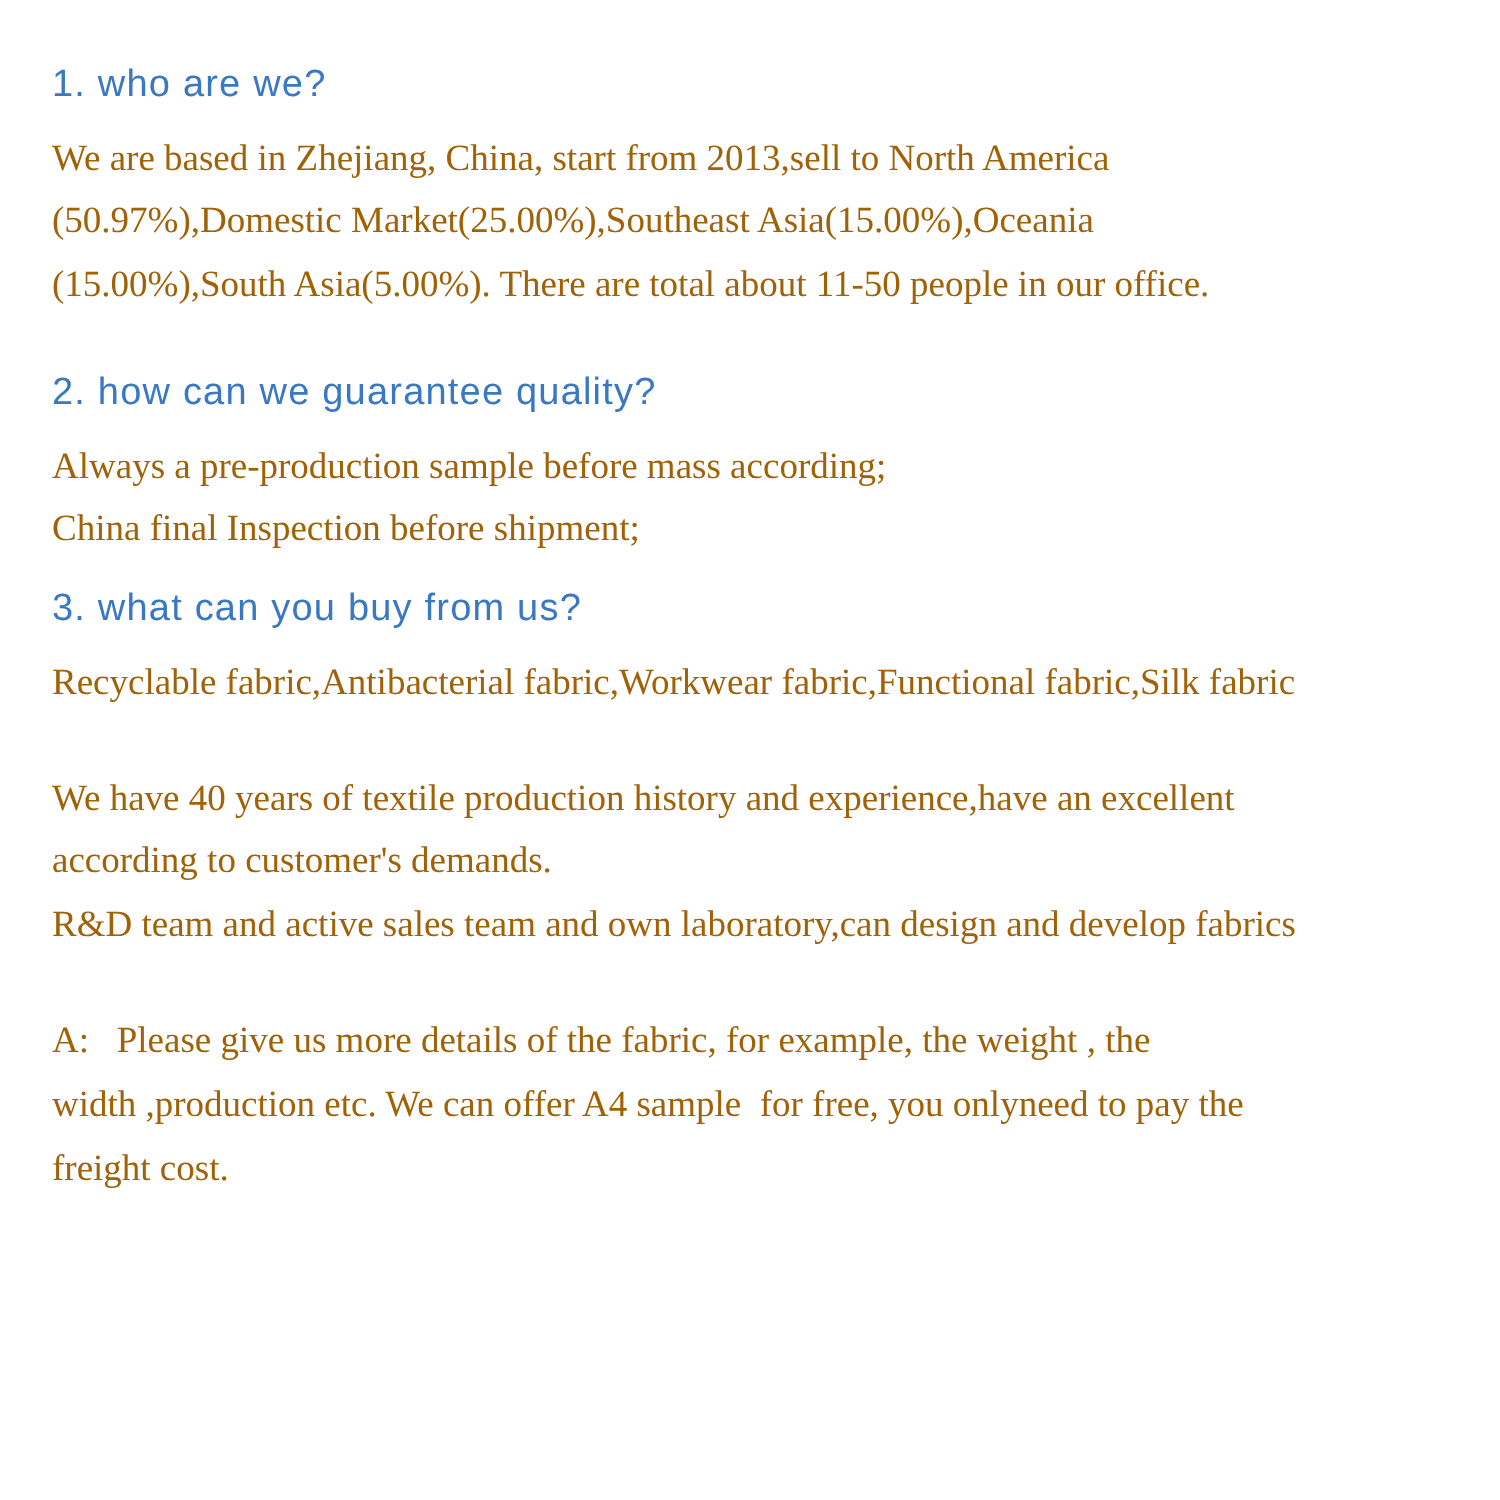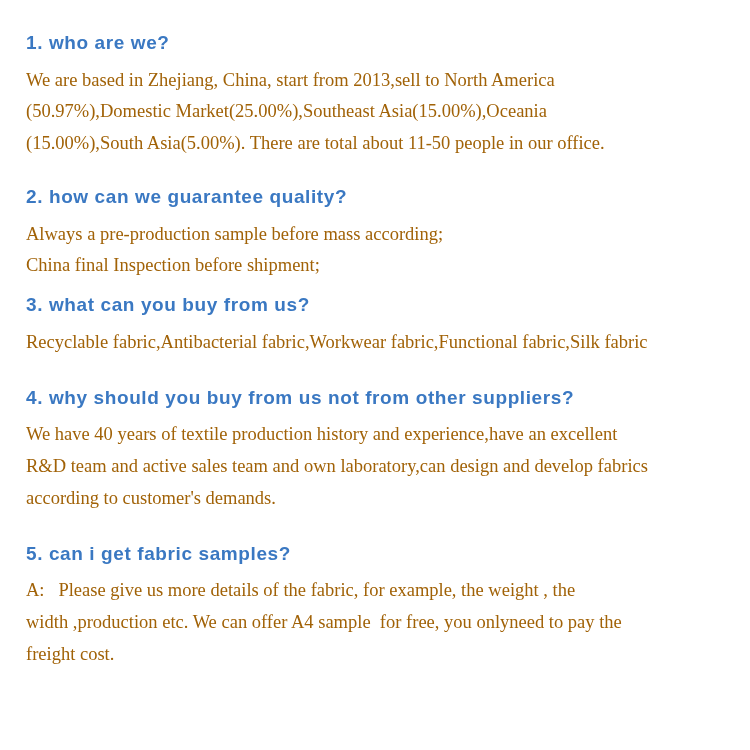--- a/index.html
+++ b/index.html
@@ -26,21 +26,21 @@
   .faq-block:last-child {
     margin-bottom: 0;
   }
   .question {
     color: #3a78c2;
     font-family: "Liberation Sans", sans-serif;
     font-size: 19px;
     letter-spacing: 0.6px;
     line-height: 1.4;
     margin: 0 0 8px 0;
-    font-weight: 700;
+    font-weight: 400;
   }
   .answer {
     color: #a16207;
     font-family: "Liberation Serif", serif;
     font-size: 18.5px;
     line-height: 1.72;
     margin: 0;
   }
   .answer .line {
     display: block;
@@ -74,30 +74,28 @@
   </div>
 
   <div class="faq-block block-3">
     <p class="question">3. what can you buy from us?</p>
     <div class="answer">
       <span class="line">Recyclable fabric,Antibacterial fabric,Workwear fabric,Functional fabric,Silk fabric</span>
     </div>
   </div>
 
   <div class="faq-block block-4">
-    <p class="question">4. why should you buy from us not from other suppliers?</p>
     <div class="answer">
       <span class="line">We have 40 years of textile production history and experience,have an excellent</span>
+      <span class="line">according to customer's demands.</span>
       <span class="line">R&amp;D team and active sales team and own laboratory,can design and develop fabrics</span>
-      <span class="line">according to customer's demands.</span>
     </div>
   </div>
 
   <div class="faq-block">
-    <p class="question">5. can i get fabric samples?</p>
     <div class="answer">
       <span class="line">A:   Please give us more details of the fabric, for example, the weight , the</span>
       <span class="line">width ,production etc. We can offer A4 sample  for free, you onlyneed to pay the</span>
       <span class="line">freight cost.</span>
     </div>
   </div>
 
 </div>
 
 </body></html>

